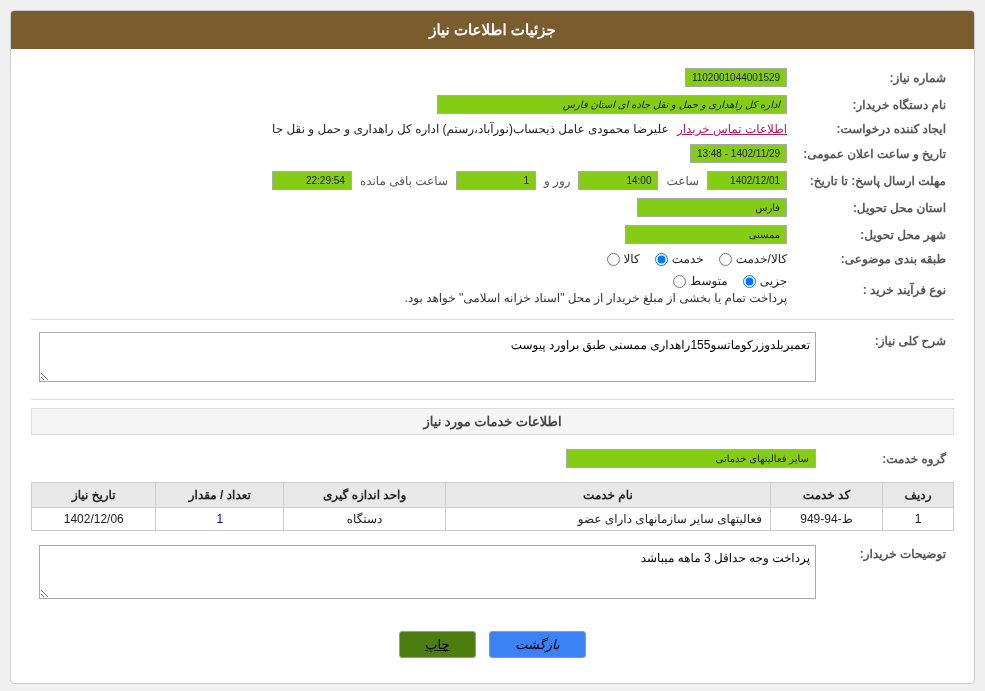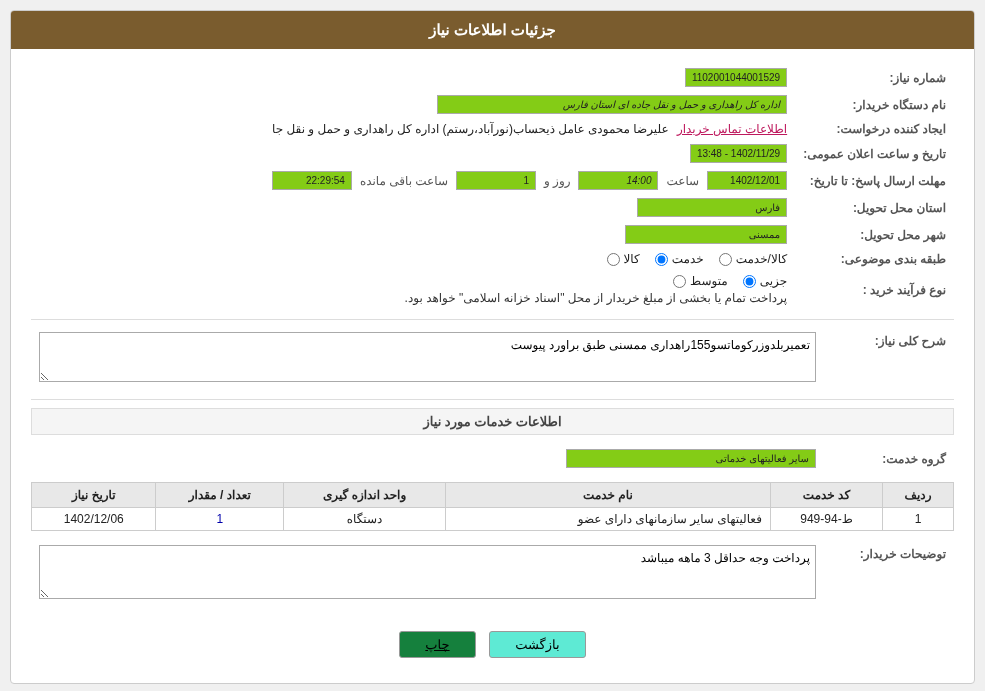--- a/index.html
+++ b/index.html
@@ -119,25 +119,26 @@
     .btn {
       padding: 5px 25px;
       margin: 0 5px;
       border: 1px solid #999;
       cursor: pointer;
       font-size: 13px;
       font-family: Tahoma, Arial, sans-serif;
       border-radius: 3px;
     }
     .btn-print {
-      background: #15803d;
+      background: #4d7c0f;
       text-decoration: underline;
     }
     .btn-back {
-      background: #5eead4;
+      background: #3b82f6;
+      font-style: italic;
     }
     .textarea-box {
       border: 1px solid #aaa;
       padding: 5px;
       width: 100%;
       min-height: 50px;
       text-align: right;
       font-size: 12px;
       font-family: Tahoma, Arial, sans-serif;
       resize: vertical;
@@ -199,21 +200,21 @@
             <span class="input-box">1402/11/29 - 13:48</span>
           </td>
         </tr>
 
         <tr>
           <td class="label-cell">مهلت ارسال پاسخ: تا تاریخ:</td>
           <td class="value-cell" colspan="3">
             <div class="row-flex">
               <span class="input-box">1402/12/01</span>
               <span class="small-label">ساعت</span>
-              <span class="input-box" style="width:70px;font-style:italic;">14:00</span>
+              <span class="input-box" style="width:70px;">14:00</span>
               <span class="small-label">روز و</span>
               <span class="input-box" style="width:50px;">1</span>
               <span class="small-label">ساعت باقی مانده</span>
               <span class="input-box" style="width:80px;">22:29:54</span>
             </div>
           </td>
         </tr>
 
         <tr>
           <td class="label-cell">استان محل تحویل:</td>

